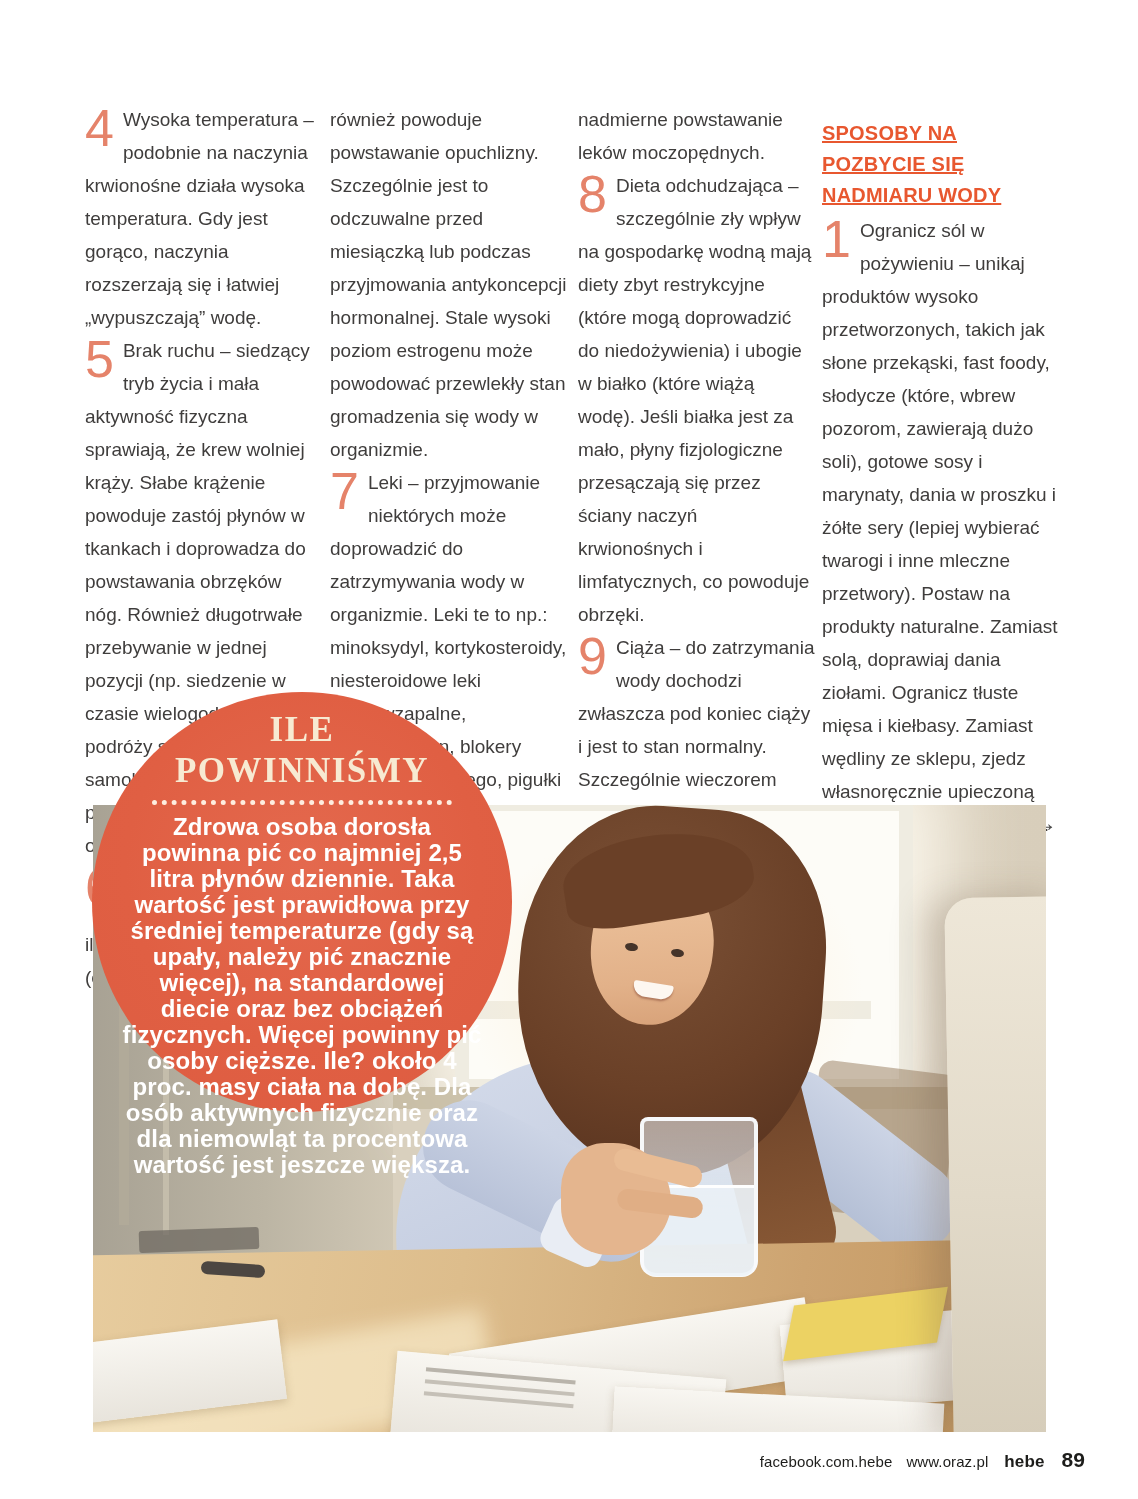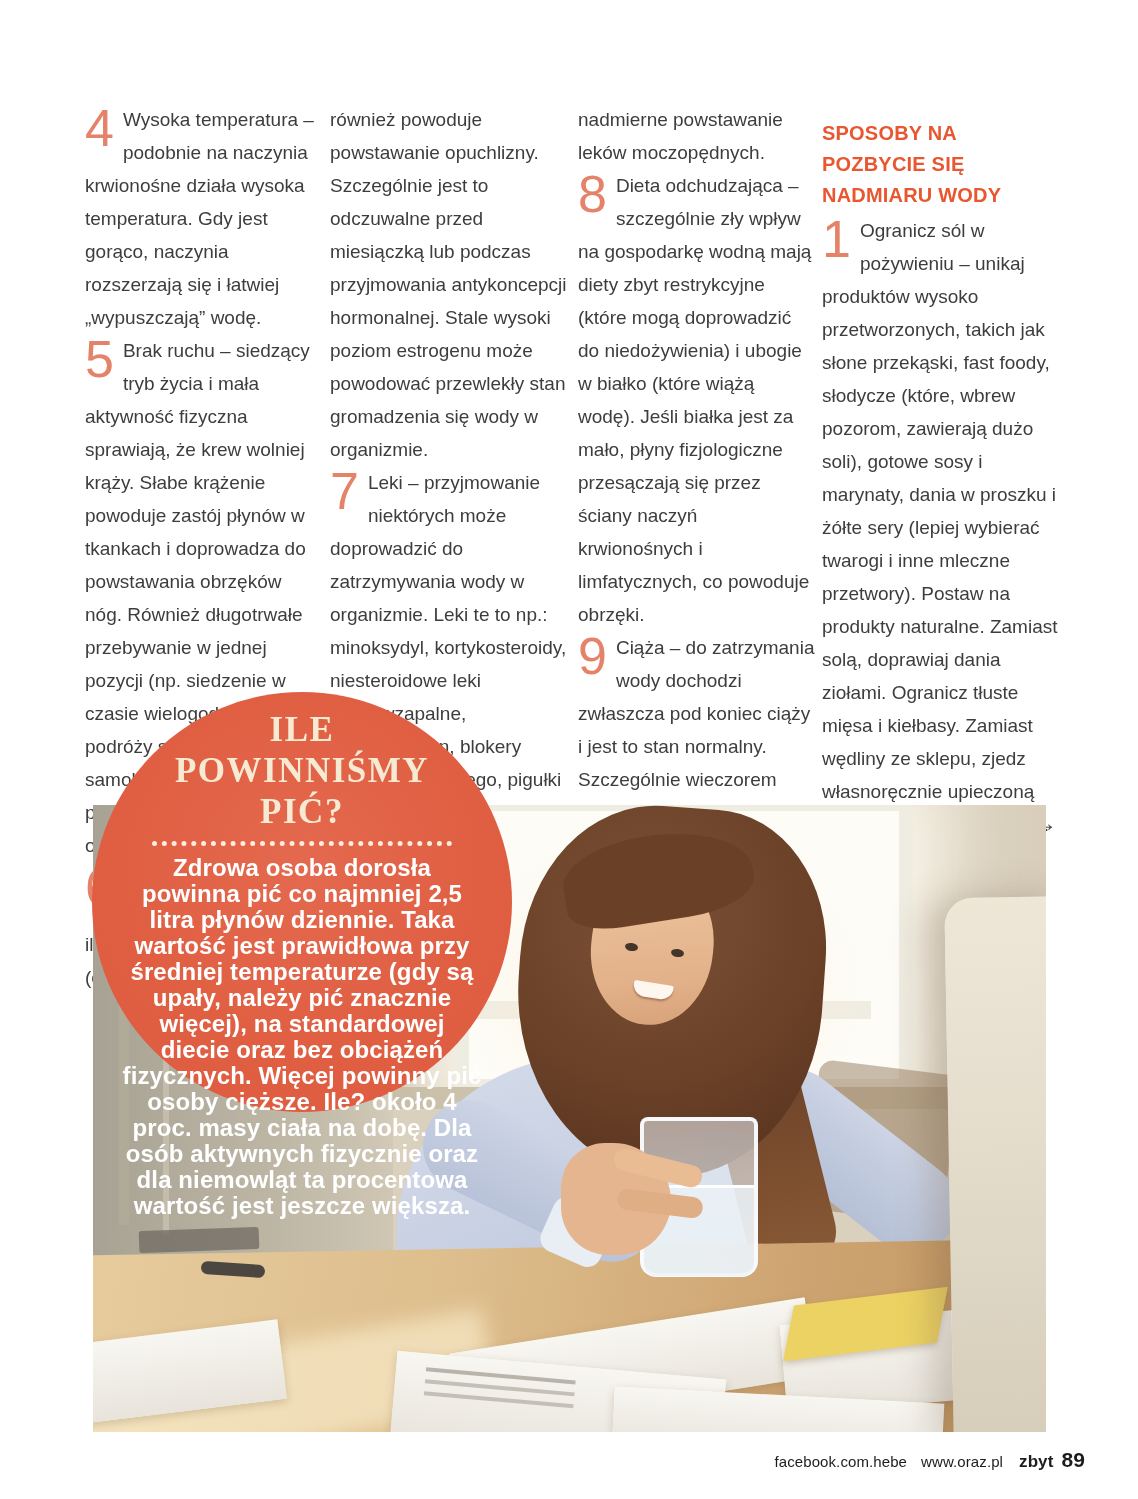--- a/index.html
+++ b/index.html
@@ -6,21 +6,21 @@
   .page{position:relative;width:1138px;height:1499px;background:#ffffff;overflow:hidden;
         font-family:"Liberation Sans",sans-serif;color:#3f3d3c;}
 
   
   .col{position:absolute;top:103px;width:237px;font-size:19px;line-height:33px;}
   .col p{margin:0;}
   .col1{left:85px;} .col2{left:330px;} .col3{left:578px;} .col4{left:822px;position:relative;}
   .dropnum{float:left;font-size:52px;line-height:40px;padding:5px 9px 0 0;color:#e5836a;font-weight:400;}
   .dropnum.two{font-size:56px;letter-spacing:-3px;}
   .section-heading{color:#e8572f;font-weight:bold;font-size:20px;line-height:31px;
-                   margin:15px 0 3px 0;letter-spacing:.2px;}
+                   margin:15px 0 3px 0;letter-spacing:.2px;text-decoration:underline;}
   .next-arrow{position:absolute;right:2px;bottom:2px;font-size:24px;color:#4a4a4a;line-height:33px;}
 
   
   .bubble{position:absolute;left:92px;top:692px;width:420px;height:420px;border-radius:50%;
           background:radial-gradient(circle at 50% 42%,#e4694e 0%,#e05f43 55%,#dd5c41 100%);
           z-index:5;text-align:center;color:#ffffff;}
   .bubble-title{font-family:"Liberation Serif",serif;font-weight:bold;color:#f7ead2;
                 font-size:35px;line-height:41px;padding-top:17px;letter-spacing:1.5px;}
   .bubble-title span{display:block;}
   .bubble-dots{width:300px;height:0;margin:9px auto 9px auto;border-top:5px dotted rgba(255,244,232,.95);}
@@ -95,21 +95,21 @@
   .ph-cuff{left:452px;top:398px;width:64px;height:58px;background:#e9edf4;border-radius:14px;transform:rotate(24deg);}
   .ph-laptop{left:856px;top:92px;width:130px;height:540px;transform:rotate(-1deg);
              background:linear-gradient(180deg,#eee7d8 0%,#e2dac9 55%,#d6cdba 100%);
              border-radius:28px 4px 0 0;box-shadow:-20px 0 34px rgba(110,90,70,.28);}
 
   
   .footer{position:absolute;top:1448px;right:53px;display:flex;align-items:baseline;
           color:#1d1d1b;font-size:15px;letter-spacing:.1px;}
   .footer .f-url{margin-left:14px;}
   .footer .f-brand{margin-left:16px;font-weight:bold;font-size:17px;}
-  .footer .f-page{margin-left:8px;font-weight:bold;font-size:21px;}
+  .footer .f-page{margin-left:17px;font-weight:bold;font-size:21px;}
 </style>
 </head>
 <body>
 
 <div class="page">
 
   <section class="col col1">
     <p><span class="dropnum">4</span><span>Wysoka temperatura – podobnie na naczynia krwionośne działa wysoka temperatura. Gdy jest gorąco, naczynia rozszerzają się i łatwiej „wypuszczają” wodę.</span></p>
     <p><span class="dropnum">5</span><span>Brak ruchu – siedzący tryb życia i mała aktywność fizyczna sprawiają, że krew wolniej krąży. Słabe krążenie powoduje zastój płynów w tkankach i doprowadza do powstawania obrzęków nóg. Również długotrwałe przebywanie w jednej pozycji (np. siedzenie w czasie wielogodzinnej podróży samochodem czy samolotem albo w pracy przy biurku) utrudnia odpływ krwi żylnej.</span></p>
     <p><span class="dropnum">6</span><span>Zaburzona polityka hormonalna – duża ilość hormonów żeńskich (estrogenów)</span></p>
@@ -175,26 +175,25 @@
     <div class="ph-hand"></div>
     <div class="ph-finger1"></div>
     <div class="ph-finger2"></div>
     <div class="ph-laptop"></div>
   </div>
 
   <div class="bubble">
     <div class="bubble-title">
       <span>ILE</span>
       <span>POWINNIŚMY</span>
-      <span>PIĆ?</span>
     </div>
     <div class="bubble-dots"></div>
     <div class="bubble-body">Zdrowa osoba dorosła powinna pić co najmniej 2,5 litra płynów dziennie. Taka wartość jest prawidłowa przy średniej temperaturze (gdy są upały, należy pić znacznie więcej), na standardowej diecie oraz bez obciążeń fizycznych. Więcej powinny pić osoby cięższe. Ile? około 4 proc. masy ciała na dobę. Dla osób aktywnych fizycznie oraz dla niemowląt ta procentowa wartość jest jeszcze większa.</div>
   </div>
 
   <div class="footer">
     <span class="f-fb">facebook.com.hebe</span>
     <span class="f-url">www.oraz.pl</span>
-    <span class="f-brand">zbyt</span>
+    <span class="f-brand">hebe</span>
     <span class="f-page">89</span>
   </div>
 
 </div>
 
 </body></html>

